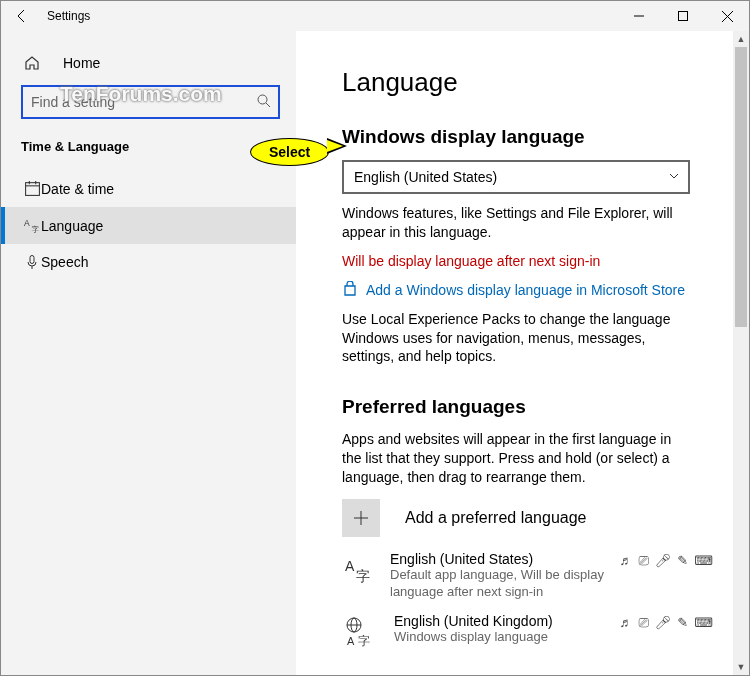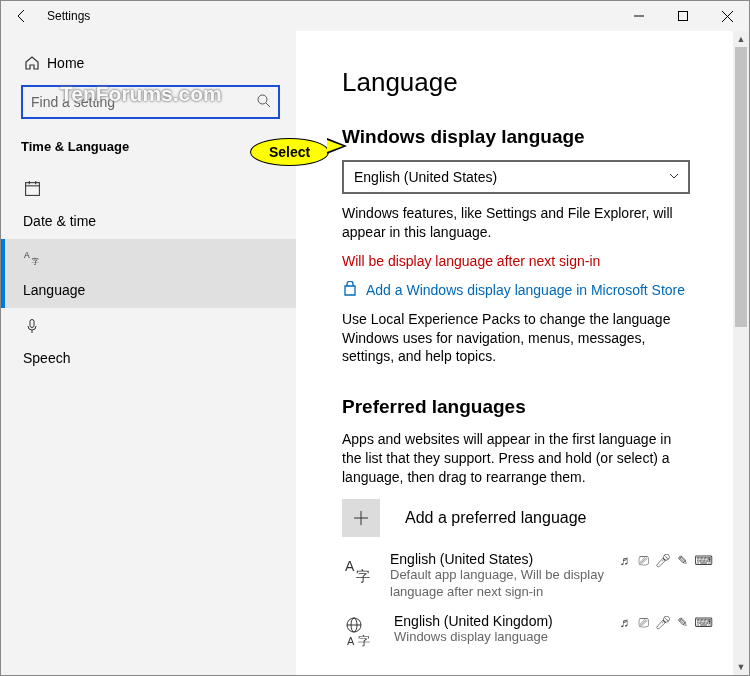--- a/index.html
+++ b/index.html
@@ -57,21 +57,21 @@
     display: flex;
     flex-direction: column;
     padding-top: 16px;
     box-sizing: border-box;
   }
   .home-row {
     display: flex;
     align-items: center;
     padding: 8px 16px 8px 22px;
     font-size: 14px;
-    gap: 6px;
+    gap: 22px;
   }
   .search-row {
     padding: 6px 16px 14px 20px;
   }
   .search-box {
     border: 2px solid #1d4ed8;
     height: 30px;
     display: flex;
     align-items: center;
     padding: 0 6px 0 8px;
@@ -80,26 +80,24 @@
     background: #f3f3f3;
   }
   .search-box .ph { flex: 1; }
   .section-label {
     font-size: 13px;
     font-weight: 700;
     padding: 6px 16px 16px 20px;
   }
   .nav-item {
     display: flex;
-    align-items: flex-start;
-    gap: 16px;
+    align-items: center;
     padding: 10px 16px 10px 22px;
     font-size: 14px;
     position: relative;
-    flex-direction: column;
   }
   .nav-item.active::before {
     content: "";
     position: absolute;
     left: 0;
     top: 0;
     bottom: 0;
     width: 4px;
     background: #0078d7;
   }

